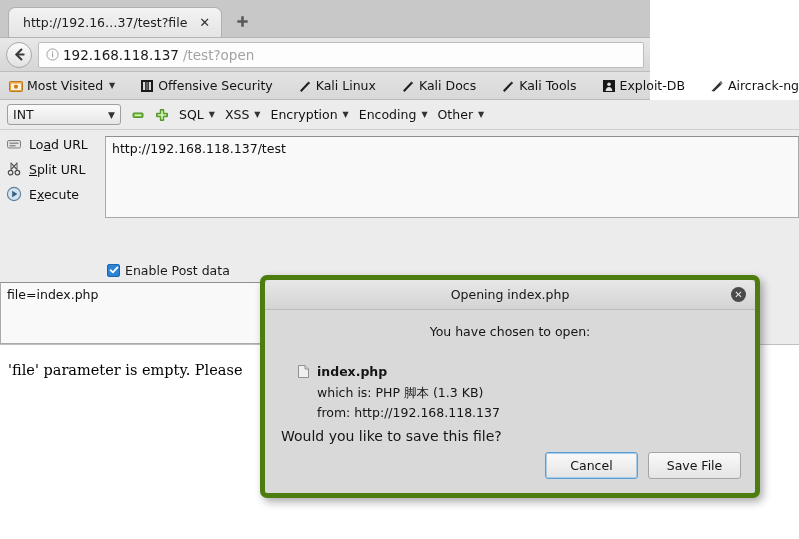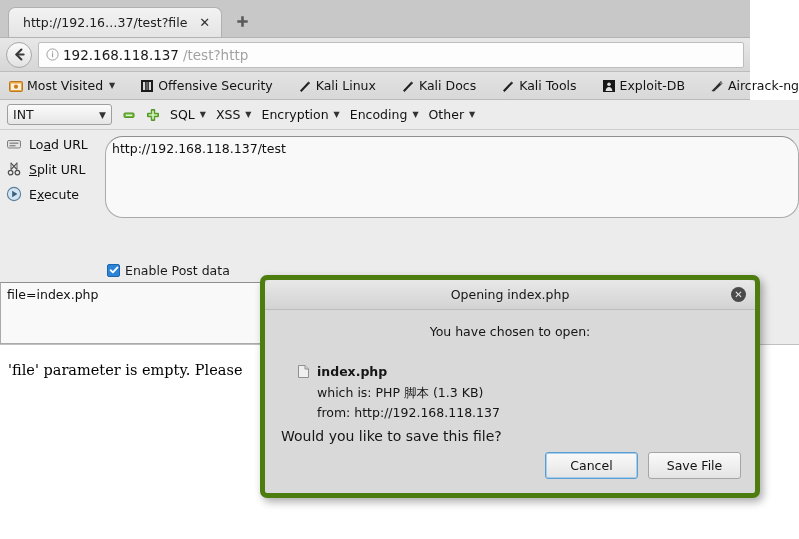--- a/index.html
+++ b/index.html
@@ -8,21 +8,21 @@
     width:799px; height:539px;
     background:#ffffff;
     font-family:"DejaVu Sans","Liberation Sans",sans-serif;
     font-size:12.5px;
     color:#1a1a1a;
     overflow:hidden;
     position:relative;
   }
 
   
-  #browser-chrome { width:750px; background:#dcdcdc; }
+  #browser-chrome { width:650px; background:#dcdcdc; }
 
   
   #tab-strip {
     height:38px; background:#c8c8c8;
     display:flex; align-items:flex-end; padding-left:8px;
     border-bottom:1px solid #b3b3b3;
     position:relative;
   }
   .tab {
     height:30px; display:flex; align-items:center;
@@ -86,21 +86,21 @@
   .caret { font-size:8px; margin-left:2px; color:#333; }
 
   
   #hackbar { background:#ececec; border-bottom:1px solid #c0c0c0; }
   #hackbar-top {
     height:30px; display:flex; align-items:center;
     gap:10px; padding:0 7px;
     border-bottom:1px solid #cfcfcf;
   }
   .int-select {
-    width:105px; height:21px;
+    width:114px; height:21px;
     background:linear-gradient(to bottom,#fbfbfb,#e6e6e6);
     border:1px solid #9f9f9f; border-radius:3px;
     display:flex; align-items:center; justify-content:space-between;
     padding:0 5px; font-size:12.5px; cursor:pointer;
   }
   .int-select .caret { font-size:9px; }
   .icon-btn { cursor:pointer; display:flex; align-items:center; }
   .menu-item {
     font-size:12.5px; cursor:pointer; display:flex; align-items:center; gap:3px;
     color:#111;
@@ -119,21 +119,21 @@
   .u { text-decoration:underline; }
 
   #hackbar-fields { flex:1; padding:6px 0 0 0; }
   .ta {
     width:100%; background:#f9f9f9;
     border:1px solid #aaa; border-top-color:#8f8f8f;
     font-family:"DejaVu Sans","Liberation Sans",sans-serif;
     font-size:12.5px; color:#111; padding:4px 6px;
     resize:none; outline:none; display:block;
   }
-  #url-textarea { height:82px;border-radius:18px; }
+  #url-textarea { height:82px; }
   #checkbox-row {
     height:24px; display:flex; align-items:center; gap:14px;
     padding-left:2px; font-size:12.5px;margin-top:40px;
   }
   .cb-wrap { display:flex; align-items:center; gap:5px; cursor:pointer; }
   .cb {
     width:13px; height:13px; border-radius:2px; flex:0 0 13px;
     border:1px solid #8d8d8d; background:#fdfdfd;
     display:flex; align-items:center; justify-content:center;
   }
@@ -221,21 +221,21 @@
         <path d="M4.6 7.5h7" stroke="#3a3a3a" stroke-width="2.1" stroke-linecap="round"></path>
       </svg>
     </div>
     <div id="url-field">
       <svg class="info-icon" width="13" height="13" viewBox="0 0 13 13">
         <circle cx="6.5" cy="6.5" r="5.6" fill="none" stroke="#6d6d6d" stroke-width="1"></circle>
         <rect x="6" y="5.3" width="1.1" height="4" fill="#6d6d6d"></rect>
         <rect x="6" y="3.3" width="1.1" height="1.3" fill="#6d6d6d"></rect>
       </svg>
       <span class="url-host">192.168.118.137</span>
-        <span class="url-path">/test?http</span>
+        <span class="url-path">/test?open</span>
     </div>
   </div>
 
   <div id="bookmarks-bar">
     <div class="bm">
       <svg class="glyph" viewBox="0 0 14 14">
         <rect x="0.5" y="2.5" width="13" height="10" rx="1" fill="#e9a33c" stroke="#b9791f"></rect>
         <rect x="2" y="4.5" width="10" height="6.5" fill="#fbf1df"></rect>
         <circle cx="7" cy="7.7" r="2.1" fill="#c97c1c"></circle>
       </svg>

